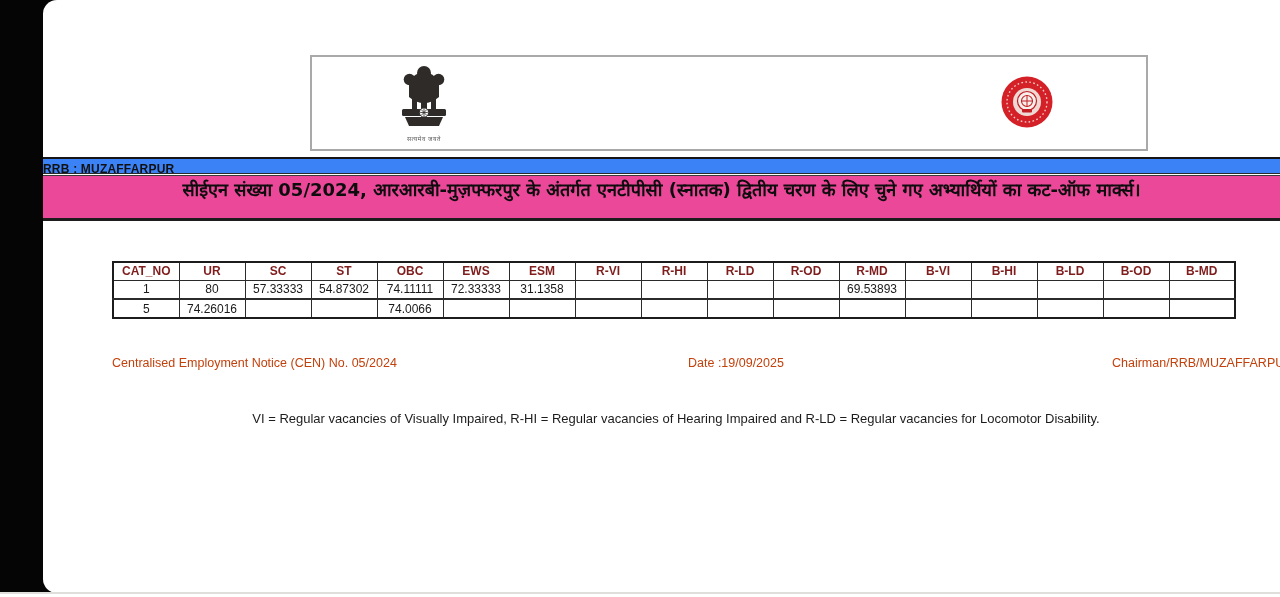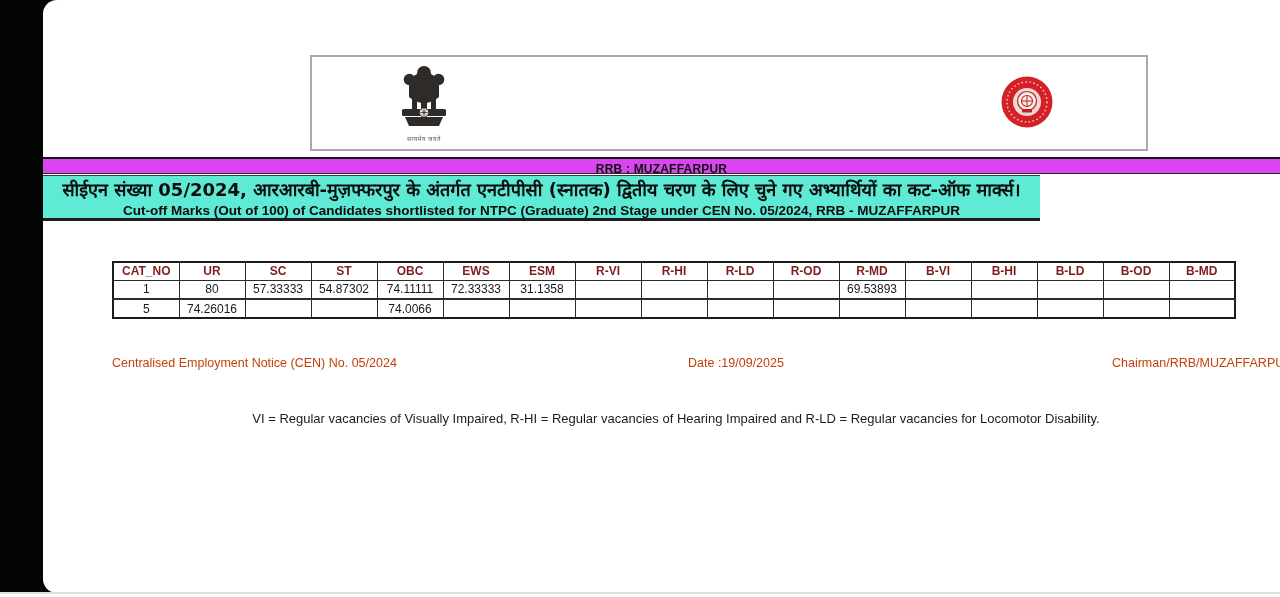--- a/index.html
+++ b/index.html
@@ -15,26 +15,26 @@
   
   .header-box { position:absolute; left:310px; top:55px; width:838px; height:96px; border:2px solid #a9a9a9; background:#fff; }
   .emblem-wrap { position:absolute; left:86px; top:6px; width:52px; height:84px; text-align:center; }
   .emblem-caption { font-size:6px; color:#555; font-family:"DejaVu Sans",sans-serif; letter-spacing:.5px; margin-top:-2px; }
   .header-text { position:absolute; left:150px; top:18px; width:560px; text-align:center; }
   .header-hindi { font-family:"DejaVu Sans",sans-serif; font-weight:bold; font-size:23px; color:#1b1b1b; line-height:30px; }
   .header-english { font-family:"Liberation Serif","DejaVu Serif",serif; font-weight:bold; font-size:21px; color:#1b1b1b; line-height:28px; }
   .rail-logo-wrap { position:absolute; right:92px; top:18px; width:54px; height:54px; }
 
   
-  .board-bar { position:absolute; left:43px; top:157px; width:1237px; height:17px; background:#d946ef;
-               border-top:2px solid #161616; border-bottom:1px solid #2a2a2a; text-align:center; }
+  .board-bar { position:absolute; left:43px; top:157px; width:1237px; height:17px; background:#3b82f6;
+               border-top:2px solid #161616; border-bottom:1px solid #2a2a2a; }
   .board-bar span { font-size:12px; font-weight:bold; color:#111; line-height:15px; letter-spacing:.2px; }
 
   
-  .title-band { position:absolute; left:43px; top:175px; width:997px; height:46px; background:#5eead4;
+  .title-band { position:absolute; left:43px; top:175px; width:1237px; height:46px; background:#ec4899;
                 border-top:1px solid #3a3a3a; border-bottom:3px solid #1d1d1d; text-align:center; }
   .title-hindi { font-family:"DejaVu Sans",sans-serif; font-weight:bold; font-size:18px; color:#0d0d0d; line-height:26px; margin-top:1px; }
   .title-english { font-weight:bold; font-size:13.5px; color:#0d0d0d; line-height:16px; }
 
   
   .cutoff { position:absolute; left:112px; top:261px; border-collapse:collapse; table-layout:fixed; }
   .cutoff th, .cutoff td { width:66px; border:1px solid #2b2b2b; text-align:center; overflow:hidden; white-space:nowrap; }
   .cutoff th { height:18px; font-size:12px; font-weight:bold; color:#7f1d1d; }
   .cutoff td { height:19px; font-size:12px; color:#1a1a1a; }
   .cutoff { border:2px solid #1c1c1c; }
@@ -101,21 +101,20 @@
       </svg>
     </div>
   </div>
 
   <div class="board-bar">
     <span>RRB : MUZAFFARPUR</span>
   </div>
 
   <div class="title-band">
     <div class="title-hindi">सीईएन संख्या 05/2024, आरआरबी-मुज़फ्फरपुर के अंतर्गत एनटीपीसी (स्नातक) द्वितीय चरण के लिए चुने गए अभ्यार्थियों का कट-ऑफ मार्क्स।</div>
-    <div class="title-english">Cut-off Marks (Out of 100) of Candidates shortlisted for NTPC (Graduate) 2nd Stage under CEN No. 05/2024, RRB - MUZAFFARPUR</div>
   </div>
 
   <table class="cutoff" id="cutoff-table">
     <thead>
         <tr>
           <th>CAT_NO</th>
           <th>UR</th>
           <th>SC</th>
           <th>ST</th>
           <th>OBC</th>

